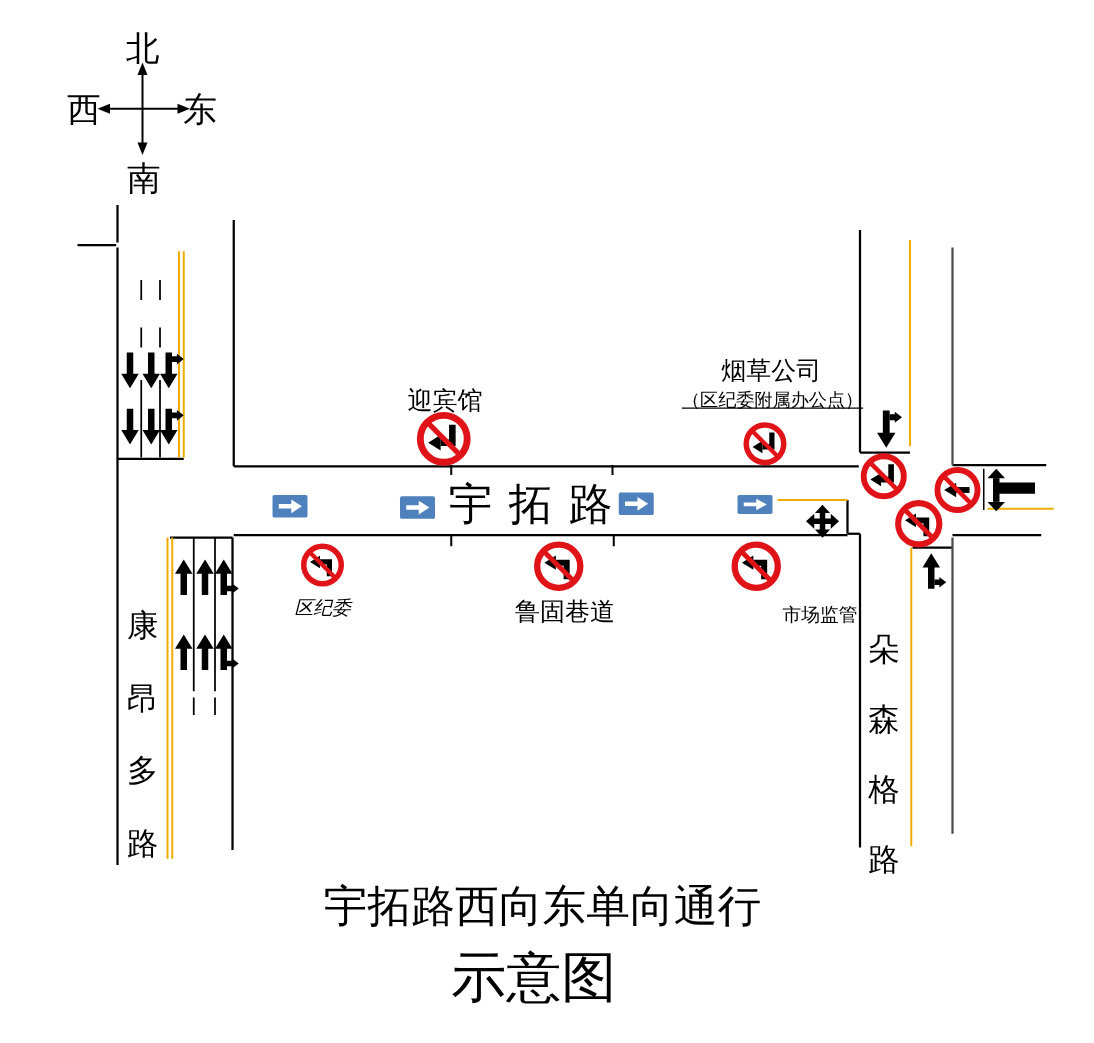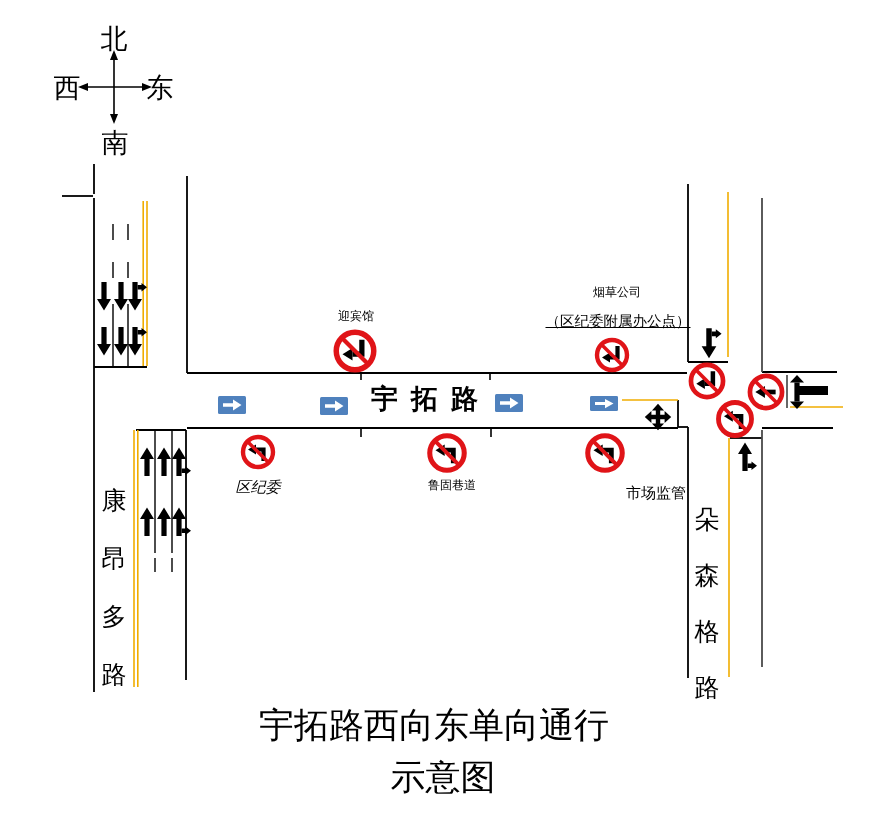--- a/index.html
+++ b/index.html
@@ -6,30 +6,30 @@
     --prohibition-red:#e01418;
     --direction-arrow-blue:#4f81bd;
     --lane-divider-yellow:#f0ad00;
   }
   html,body{margin:0;padding:0;background:#fff;}
   .canvas{position:relative;width:875px;height:834px;background:#fff;overflow:hidden;
           font-family:"Liberation Serif", serif;color:#000;}
   .layer{position:absolute;left:0;top:0;}
   .lbl{position:absolute;white-space:nowrap;transform:translateX(-50%);line-height:1.1;}
   .compass-lbl{font-size:27px;}
-  .road-name-h{font-size:27px;letter-spacing:13px;font-weight:bold;}
+  .road-name-h{font-size:35px;letter-spacing:13px;}
   .vroad{position:absolute;display:flex;flex-direction:column;align-items:center;
          transform:translateX(-50%);font-size:25px;}
   .vroad-west{gap:25px;}
   .vroad-east{gap:23px;}
-  .place{font-size:12px;}
+  .place{font-size:20px;}
   .place-sm{font-size:15px;}
   .place-note{font-size:14.5px;}
   .title1{font-size:35px;}
-  .title2{font-size:35px;margin-left:16px;}
+  .title2{font-size:44px;}
   .blue-box{fill:var(--direction-arrow-blue);}
   .yellow-line{stroke:var(--lane-divider-yellow);stroke-width:1.6;}
   .sign-ring{fill:#fff;stroke:var(--prohibition-red);stroke-width:4.4;}
   .sign-slash{stroke:var(--prohibition-red);stroke-width:3.4;}
   .edge{stroke:#000;stroke-width:1.8;fill:none;}
   .edge-gray{stroke:#4a4a4a;stroke-width:1.8;fill:none;}
   .lane{stroke:#000;stroke-width:1.4;fill:none;}
   .tick{stroke:#000;stroke-width:1.6;}
 </style>
 </head>

